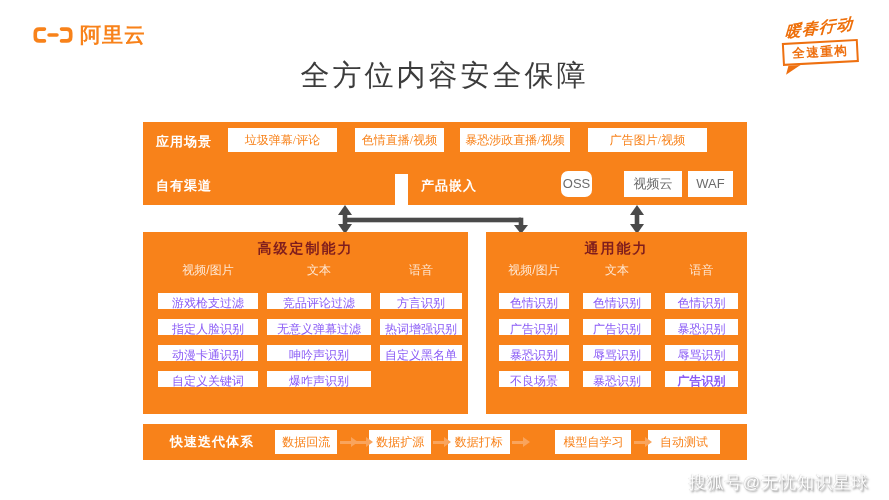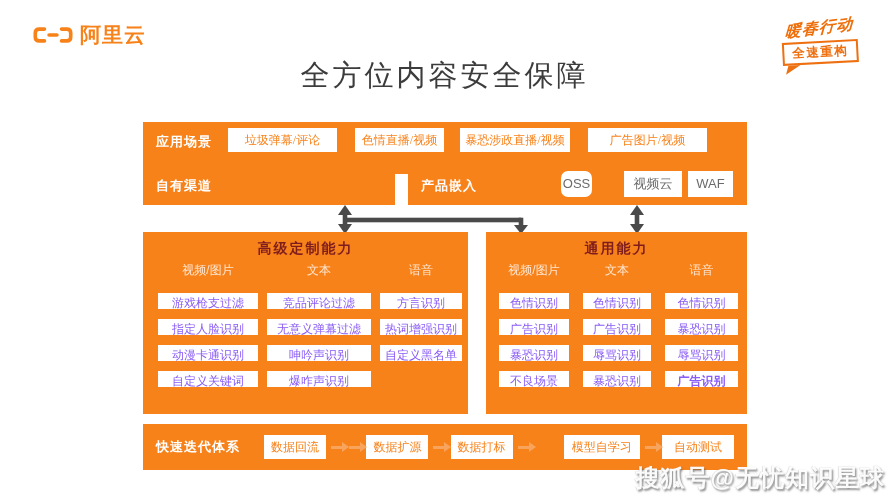--- a/index.html
+++ b/index.html
@@ -51,30 +51,30 @@
   .col-grid{display:grid;row-gap:10px;align-items:start;}
   .block-left .col-grid{grid-template-columns:100px 104px 82px;column-gap:9px;padding:0 0 0 15px;}
   .block-right .col-grid{grid-template-columns:70px 68px 73px;column-gap:14px;padding:0 0 0 13px;}
   .col-headers{margin-top:5px;}
   .col-header{color:rgba(255,255,255,0.8);font-size:12px;text-align:center;height:30px;line-height:15px;}
   .col-header .wrapcell{display:inline-block;max-width:54px;text-align:right;}
   .cell{background:#fff;color:#8b5cf6;font-size:12px;height:16px;line-height:21px;text-align:center;
     overflow:hidden;white-space:nowrap;}
   .cell.bold{font-weight:bold;}
   
-  .row-pipeline{left:0;top:312px;width:604px;height:46px;display:flex;align-items:center;
-    justify-content:space-between;padding:0 13px;box-sizing:border-box;}
+  .row-pipeline{left:0;top:312px;width:604px;height:36px;display:flex;align-items:center;
+    justify-content:space-between;padding:0 27px;box-sizing:border-box;}
   .pipe-label{color:#fff;font-size:13px;font-weight:bold;letter-spacing:1px;flex:none;}
   .step{background:#fff;color:#F8821A;font-size:12px;height:24px;line-height:24px;text-align:center;flex:none;}
   .flowarrow{position:relative;width:12px;height:3px;background:#F9A45C;flex:none;margin:0 1px;}
   .flowarrow::after{content:"";position:absolute;right:-6px;top:-4px;
     border-left:7px solid #F9A45C;border-top:5.5px solid transparent;border-bottom:5.5px solid transparent;}
   
   .watermark{
-    position:absolute;right:4px;bottom:6px;font-size:24px;font-weight:bold;
+    position:absolute;right:20px;bottom:6px;font-size:17px;font-weight:normal;
     color:rgba(255,255,255,0.95);letter-spacing:1px;
     text-shadow:1.5px 1.5px 2px rgba(90,90,90,0.65), -0.5px -0.5px 1px rgba(120,120,120,0.35);
   }
 </style>
 </head>
 <body>
 
 <div class="canvas">
 
   <div class="logo">

